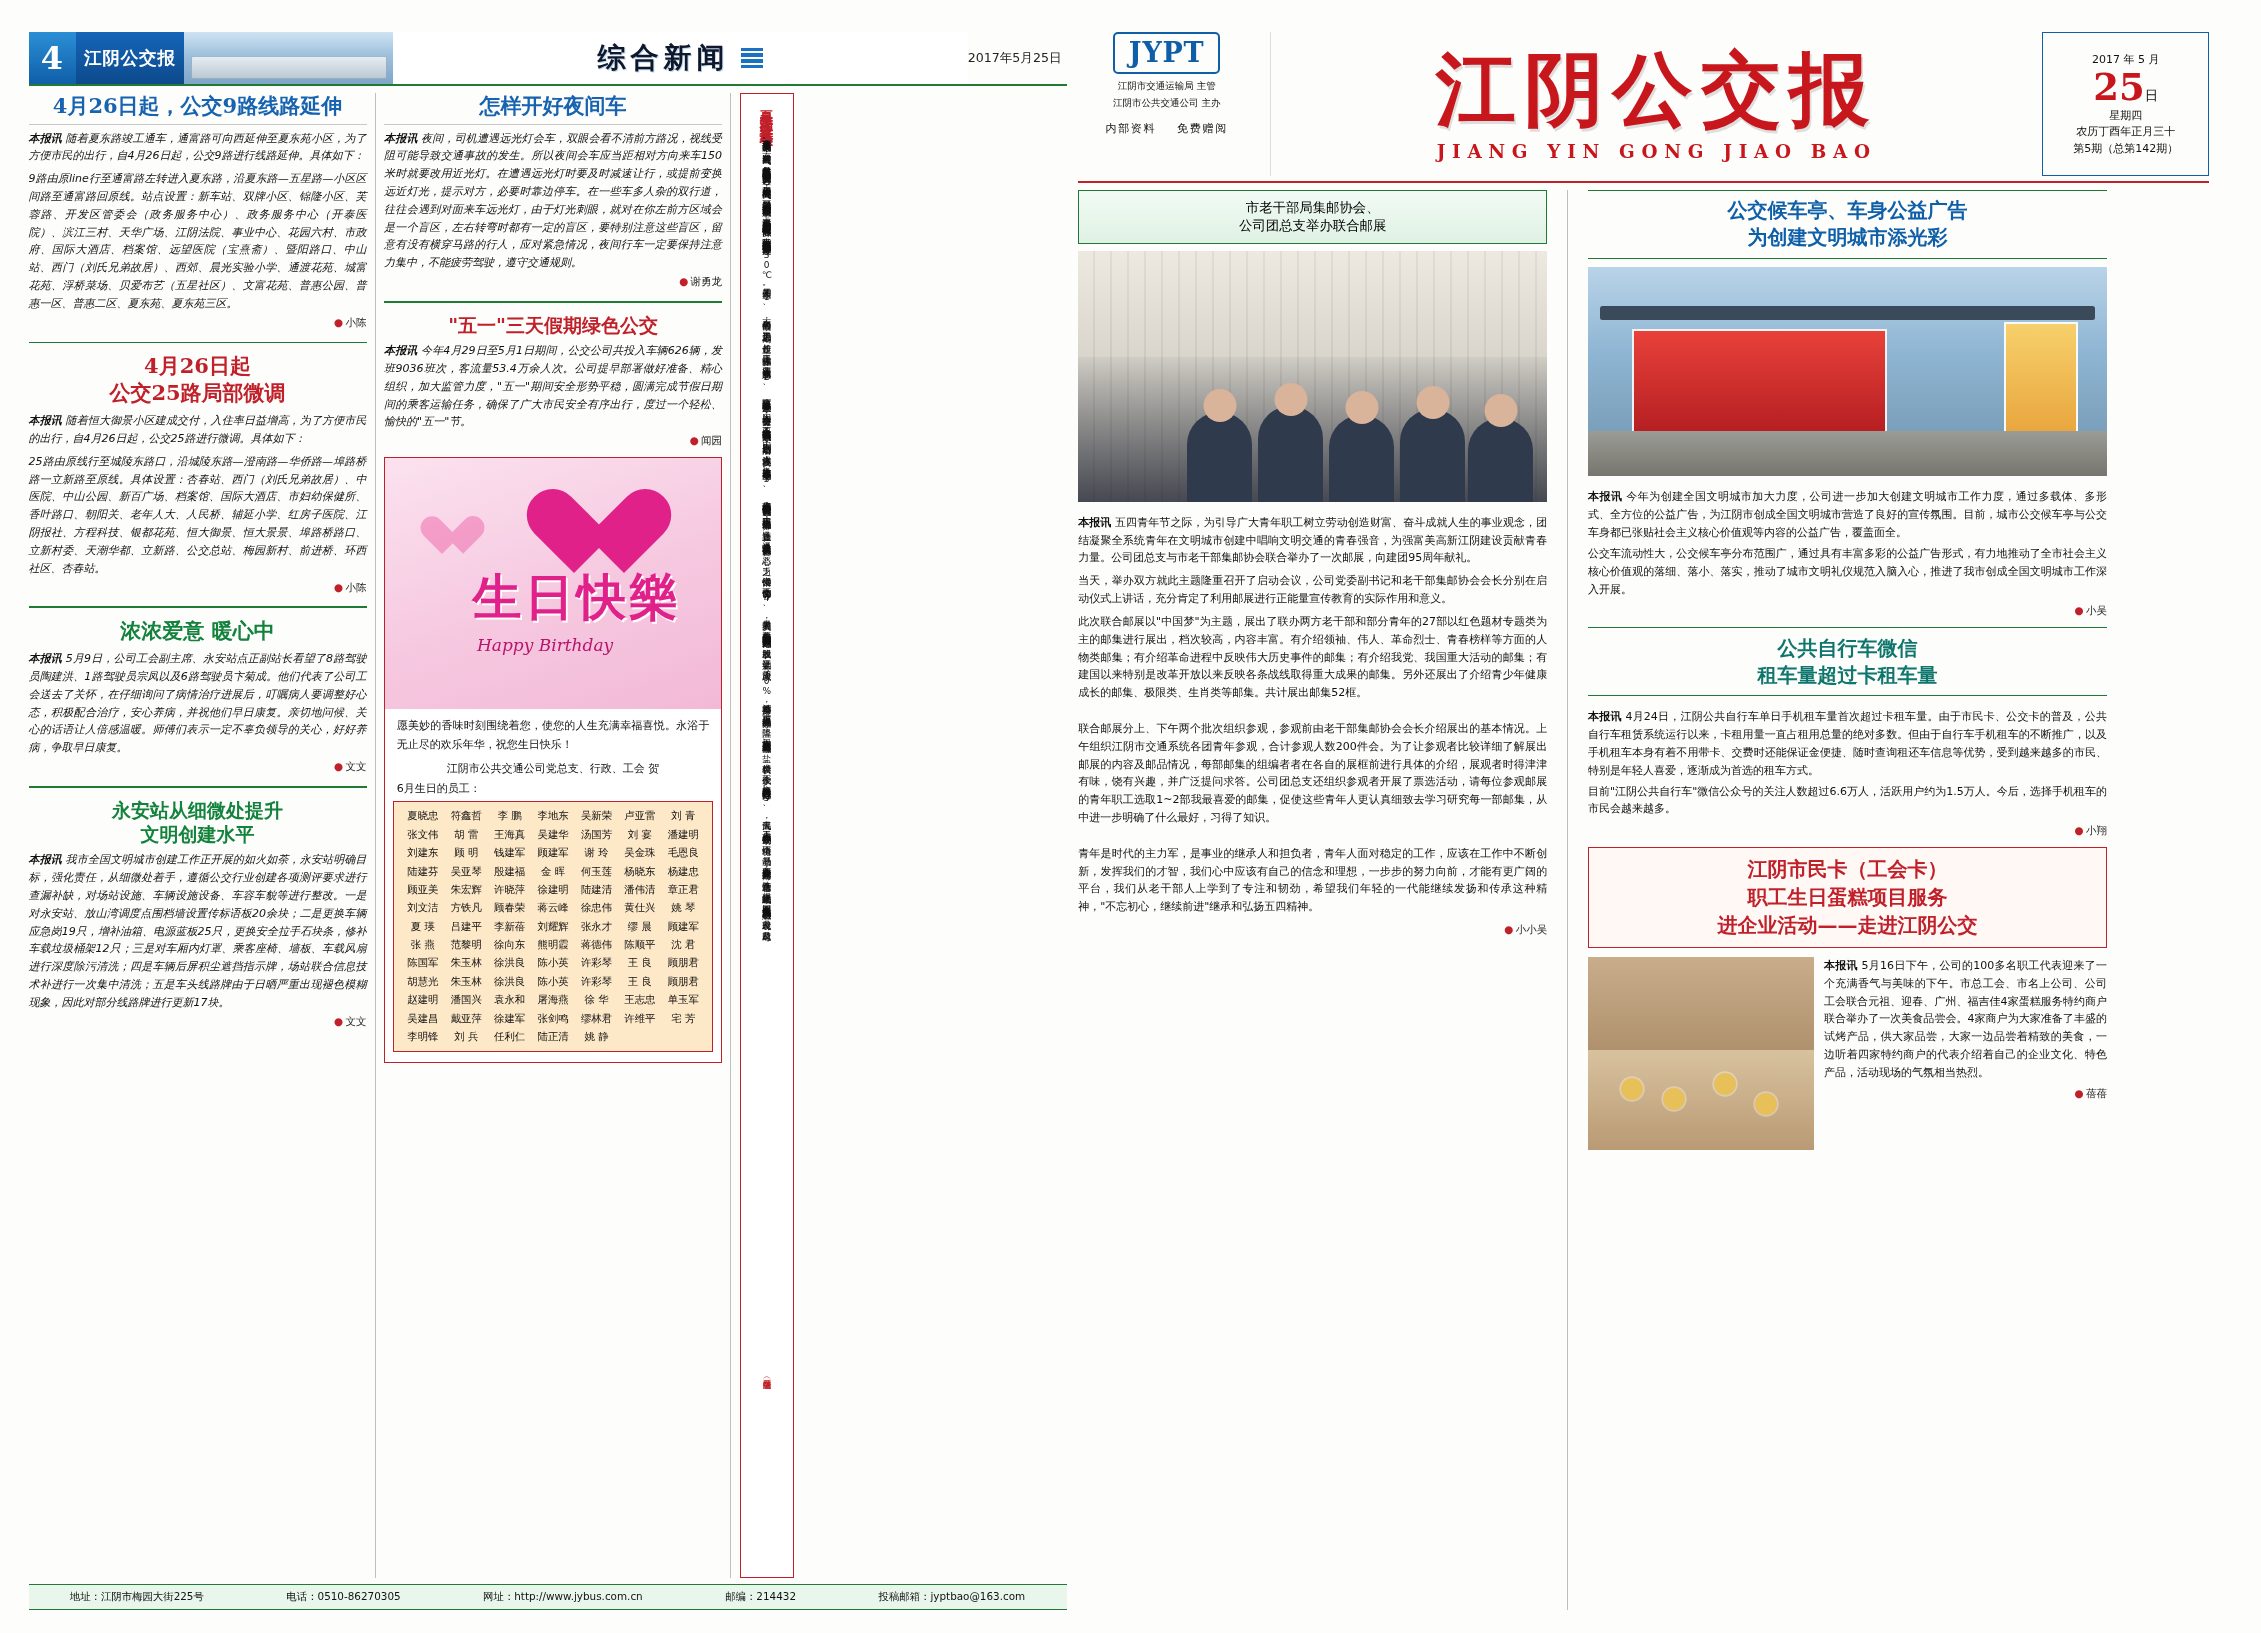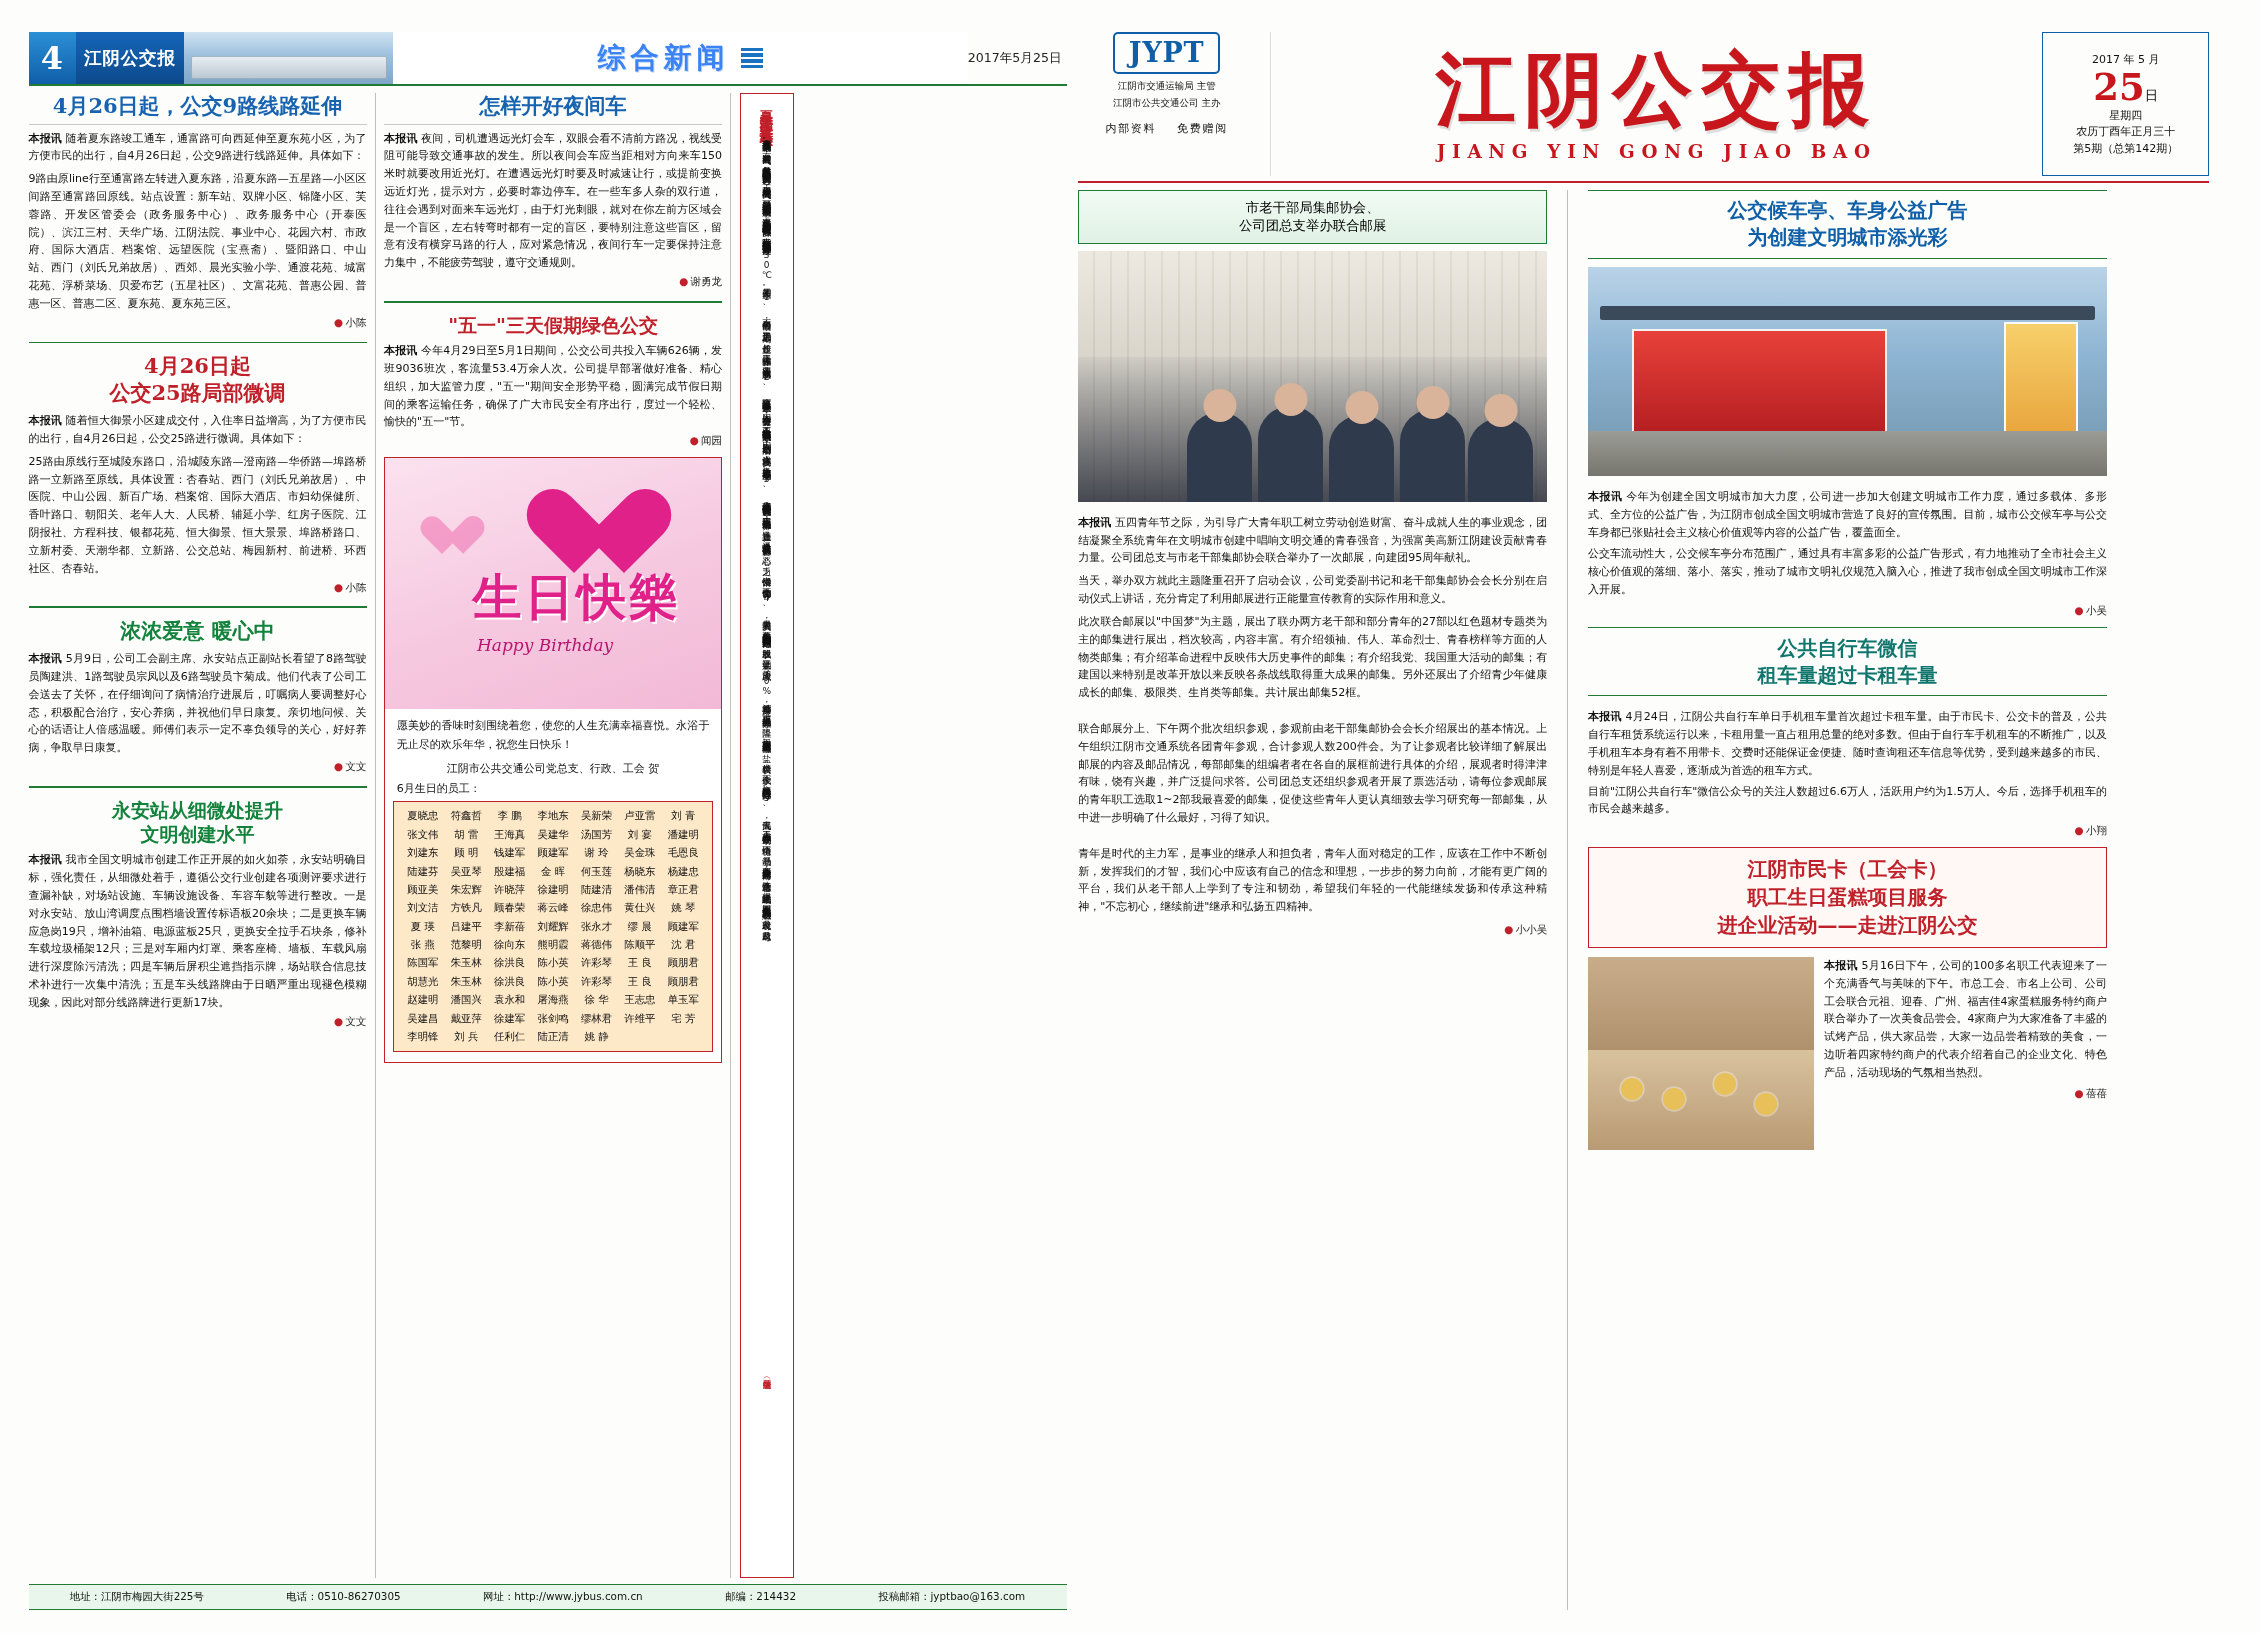--- a/index.html
+++ b/index.html
@@ -82,21 +82,21 @@
     flex: 1;
     display: flex;
     align-items: center;
     justify-content: center;
     position: relative;
     background: #ffffff;
   }
   .masthead-title .t {
     font-size: 28px;
     font-weight: bold;
-    color: #3b82f6;
+    color: #0f172a;
     font-family: "DejaVu Serif", serif;
     letter-spacing: 5px;
     text-shadow: 0.8px 0.8px 0 #bcd8ef;
   }
   .masthead-bars {
     display: flex;
     flex-direction: column;
     gap: 2.5px;
     margin-left: 11.7px;
   }
@@ -146,20 +146,21 @@
   .h-green{ color: #13823c; }
   .h1 { font-size: 21px; }
   .h2 { font-size: 19px; }
   .body-text {
     font-size: 11px;
     line-height: 1.62;
     color: #111;
     text-align: justify;
     font-family: "DejaVu Sans", sans-serif;
     margin-top: 5px;
+    font-style: italic;
   }
   .body-text .lead {
     font-weight: bold;
   }
   .byline {
     text-align: right;
     font-size: 10.5px;
     color: #222;
     margin-top: 3.3px;
   }

